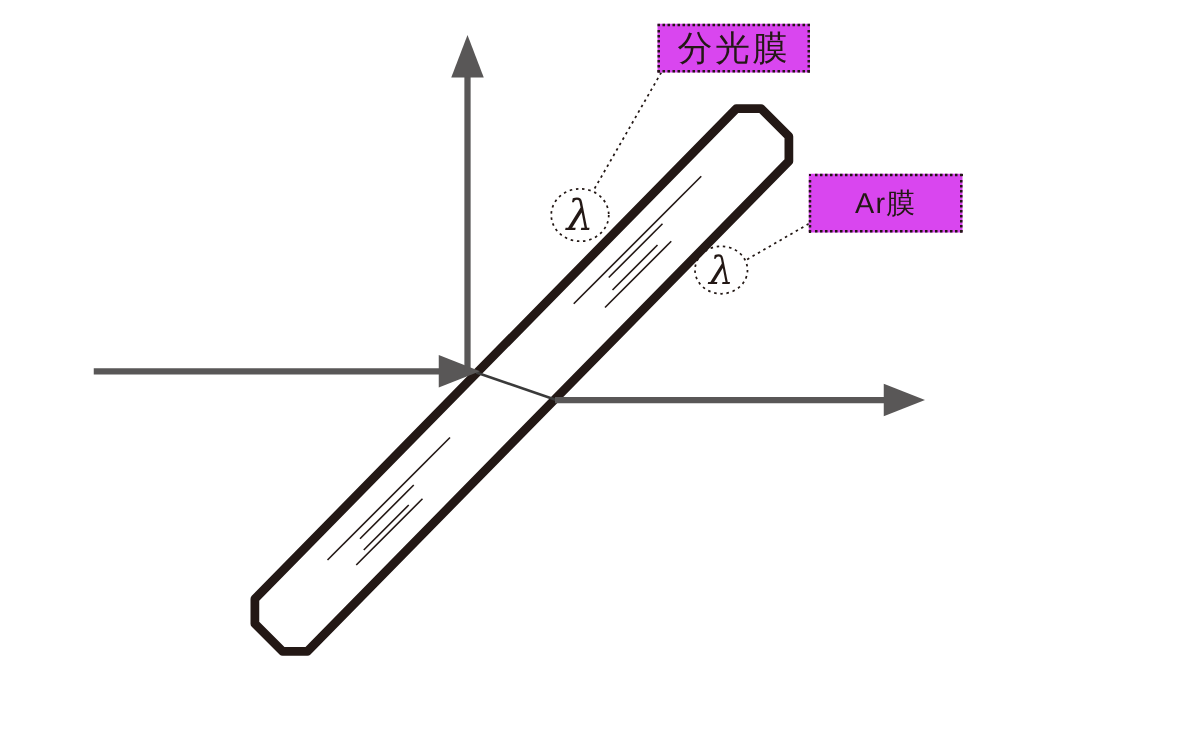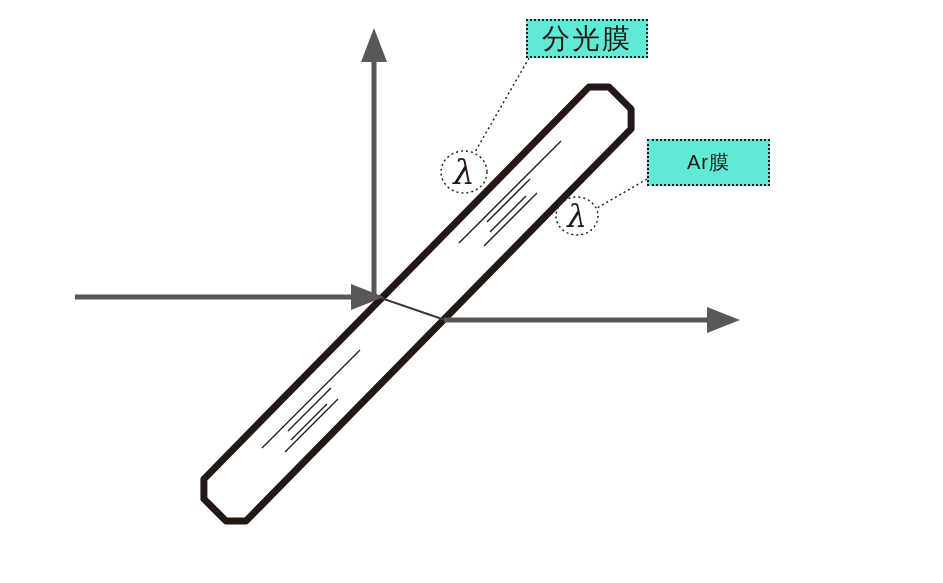--- a/index.html
+++ b/index.html
@@ -13,36 +13,36 @@
     position: relative;
     width: 943px; height: 583px;
     background: #ffffff;
     overflow: hidden;
   }
   .stage svg { position: absolute; left: 0; top: 0; }
   .label-box {
     position: absolute;
     border: 2px dotted #231815;
     color: #231815;
-    background: #5eead4;
+    background: #d946ef;
     display: flex;
     align-items: center;
     justify-content: center;
     white-space: nowrap;
   }
   .label-splitter {
     left: 526px; top: 19px;
     width: 122px; height: 39px;
     font-size: 28px;
     letter-spacing: 2px;
   }
   .label-ar {
     left: 647px; top: 139px;
     width: 123px; height: 47px;
-    font-size: 20px;
+    font-size: 23px;
     letter-spacing: 1px;
   }
   .lambda-text {
     font-family: "DejaVu Serif", serif;
     font-style: italic;
     fill: #231815;
   }
 </style>
 </head>
 <body>

